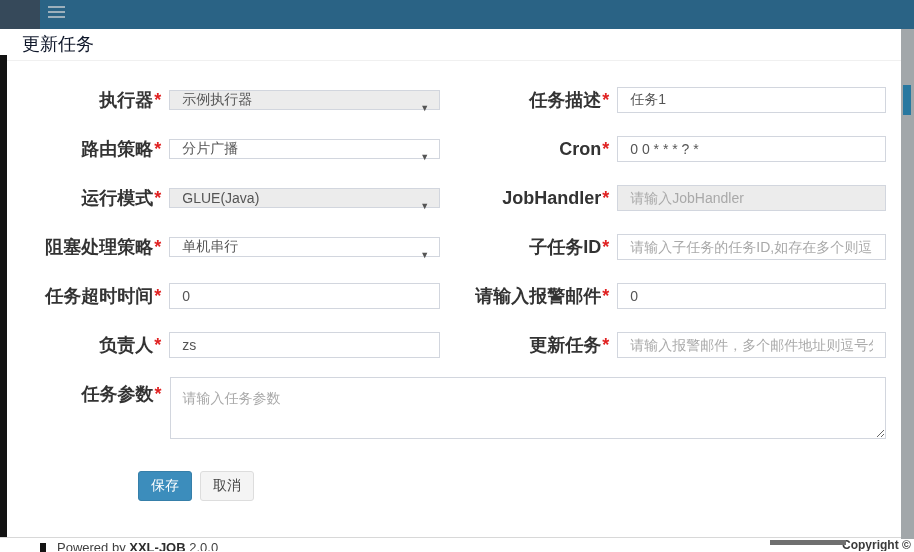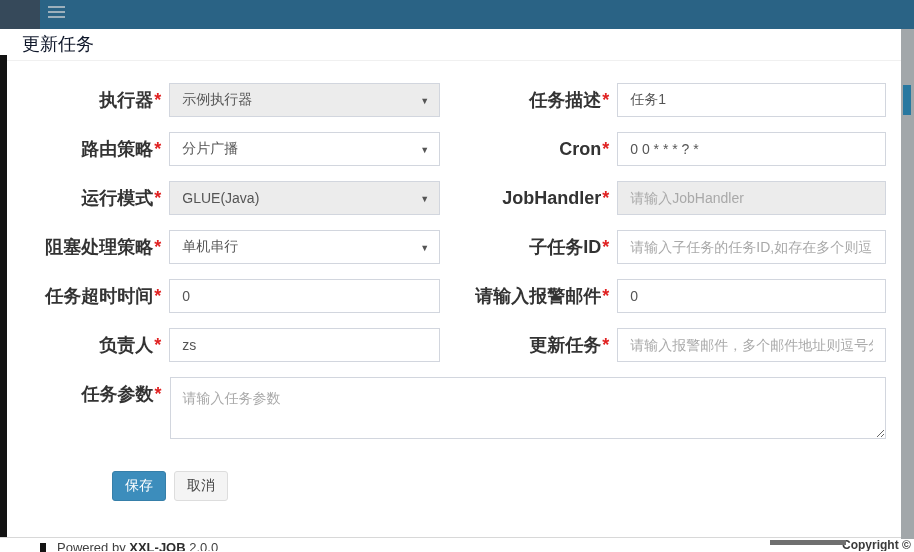--- a/index.html
+++ b/index.html
@@ -19,33 +19,33 @@
   
   .modal { position:absolute; left:7px; top:29px; width:894px; height:508px; background:#fff; z-index:3; }
   .modal-header { height:32px; padding:5px 15px 6px; border-bottom:1px solid #f0f0f0; }
   .modal-title { font-size:18px; line-height:21px; color:#0f172a; }
   .modal-form { padding:22px 15px 0; }
   .form-row { display:flex; align-items:center; margin-bottom:15px; height:34px; }
   .lbl { font-size:18px; font-weight:bold; color:#333; text-align:right; line-height:34px; white-space:nowrap; overflow:visible; }
   .lbl-l { width:140px; margin-right:8px; }
   .lbl-r { width:170px; margin-right:8px; }
   .req { color:#e02222; margin-left:1px; }
-  .ctl { height:34px; border:1px solid #d2d6de; background:#fff; font-size:14px; color:#555; }
+  .ctl { height:20px; border:1px solid #d2d6de; background:#fff; font-size:14px; color:#555; }
   .ctl-l { width:272px; }
   .ctl-r { width:270px; }
   .sel { position:relative; display:flex; align-items:center; padding:0 24px 0 12px; cursor:pointer; }
   .sel .sel-text { flex:1; overflow:hidden; white-space:nowrap; }
   .sel .caret { position:absolute; right:10px; top:12px; font-size:9px; color:#555; }
   input.ctl, textarea.ctl { padding:12px 12px; outline:none; font-family:"Liberation Sans","DejaVu Sans",sans-serif; }
   input.ctl::placeholder, textarea.ctl::placeholder { color:#a9a9a9; opacity:1; }
   .disabled { background:#ececec; }
   .ta-row { align-items:flex-start; height:50px; margin-bottom:0; }
   .ta-row .lbl-l { line-height:34px; }
   textarea.ctl { width:719px; height:62px; resize:both; }
-  .btn-row { margin-left:90px; margin-top:44px; display:flex; }
+  .btn-row { margin-left:116px; margin-top:44px; display:flex; }
   .btn { height:30px; font-size:14px; padding:0 12px; border:1px solid transparent; border-radius:3px; cursor:pointer;
          font-family:"Liberation Sans","DejaVu Sans",sans-serif; }
   .btn-save { background:#3c8dbc; border-color:#367fa9; color:#fff; }
   .btn-cancel { background:#f4f4f4; border-color:#ddd; color:#444; margin-left:8px; }
   
   .footer { position:absolute; left:0; top:537px; width:914px; height:14px; background:#fff; border-top:1px solid #d8d8d8; z-index:1; overflow:hidden; }
   .powered { position:absolute; left:57px; top:2px; font-size:13px; color:#3f3f3f; white-space:nowrap; }
   .powered b { color:#2e2e2e; }
   .copyright { position:absolute; left:842px; top:0; font-size:12px; font-weight:bold; color:#3a3a3a; white-space:nowrap; }
   .artifact-square { position:absolute; left:40px; top:543px; width:6px; height:9px; background:#141414; z-index:2; }

